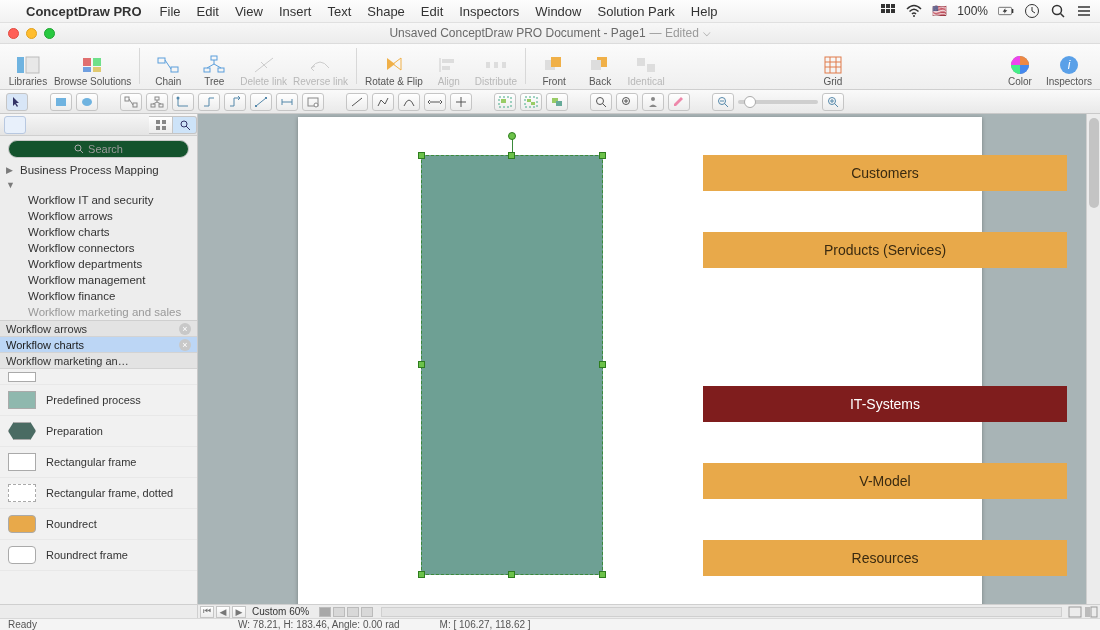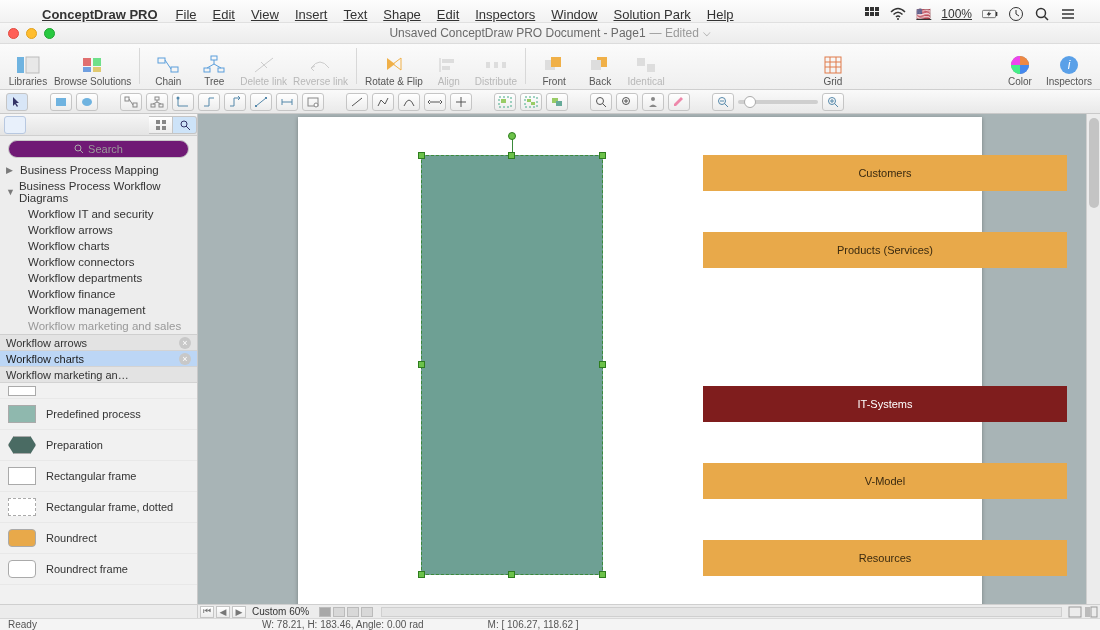--- a/index.html
+++ b/index.html
@@ -1,19 +1,19 @@
 <!DOCTYPE html>
 <html><head>
 <meta charset="utf-8">
 <style>
 * { margin: 0; padding: 0; box-sizing: border-box; font-family: -apple-system, "Helvetica Neue", Arial, sans-serif; }
 body { width: 1100px; height: 630px; overflow: hidden; background: #fff; font-size: 12px; color: #333; }
 
 
-.menubar { height: 22px; background: linear-gradient(#fdfdfd,#f2f2f2); display: flex; align-items: flex-end; padding: 0 24px; gap: 18px; font-size: 13px; text-decoration: underline; }
+.menubar { height: 22px; background: linear-gradient(#fdfdfd,#f2f2f2); display: flex; align-items: center; padding: 0 8px; gap: 18px; font-size: 13px; }
 .menubar .apple { font-size: 14px; }
 .menubar .app-name { font-weight: 700; }
 .menubar .menus { display: flex; gap: 16px; }
 .menubar .menus span { cursor: default; }
 .menubar .right { margin-left: auto; display: flex; align-items: center; gap: 10px; font-size: 12px; }
 .menubar .right svg, .menubar .right .glyph { width: 16px; height: 16px; }
 
 
 .titlebar { height: 22px; background: linear-gradient(#f7f7f7,#ececec); border-top:1px solid #e0e0e0; border-bottom:1px solid #dcdcdc; position: relative; display:flex; align-items:center; }
 .traffic { position:absolute; left:8px; display:flex; gap:7px; }
@@ -43,21 +43,21 @@
 
 
 .main { display:flex; height: calc(630px - 22px - 22px - 46px - 24px - 14px - 12px); }
 .sidebar { width:198px; background:#ededed; border-right:1px solid #c9c9c9; display:flex; flex-direction:column; }
 .side-top { height:22px; background:linear-gradient(#f6f6f6,#e4e4e4); border-bottom:1px solid #cfcfcf; display:flex; align-items:center; }
 .side-top .left-ico { width:22px; height:18px; margin-left:4px; border:1px solid #b8c8e0; border-radius:3px; background:#e8f0fb; }
 .side-top .flex { flex:1; }
 .side-top .rbtn { width:24px; height:18px; border:1px solid #c5c5c5; border-left:none; display:flex; align-items:center; justify-content:center; background:linear-gradient(#fff,#ececec); }
 .side-top .rbtn:first-of-type{ border-left:1px solid #c5c5c5; border-radius:3px 0 0 3px;}
 .side-top .rbtn:last-of-type{ border-radius:0 3px 3px 0;}
-.searchbox { margin:4px 8px; height:18px; border:1px solid #c9c9c9; border-radius:9px; background:#701a75; display:flex; align-items:center; justify-content:center; color:#9a9a9a; font-size:11px; gap:4px;}
+.searchbox { margin:4px 8px; height:18px; border:1px solid #c9c9c9; border-radius:9px; background:#14532d; display:flex; align-items:center; justify-content:center; color:#9a9a9a; font-size:11px; gap:4px;}
 .tree { font-size:11.5px; color:#333; }
 .tree .node { padding:2px 6px; display:flex; align-items:center; gap:4px; }
 .tree .node .tri { font-size:9px; color:#7a7a7a; width:10px; }
 .tree .child { padding:2px 6px 2px 28px; }
 .lib-tabs { border-top:1px solid #cfcfcf; }
 .lib-tab { height:16px; padding:0 6px; display:flex; align-items:center; justify-content:space-between; font-size:11px; background:#e3e3e3; border-bottom:1px solid #d3d3d3; }
 .lib-tab.sel { background:#bcd6f5; color:#1a1a1a; }
 .lib-tab .x { width:12px; height:12px; border-radius:50%; background:#c8c8c8; color:#fff; font-size:9px; display:flex; align-items:center; justify-content:center; }
 .shape-list { flex:1; overflow:hidden; background:#f1f1f1;text-align:right; }
 .shape-row { height:31px; display:flex; align-items:center; gap:10px; padding:0 8px; font-size:11px; border-bottom:1px solid #e8e8e8; }
@@ -67,38 +67,38 @@
 .canvas-wrap { flex:1; background:#a8b4b6; position:relative; overflow:hidden; }
 .page { position:absolute; left:100px; top:3px; width:684px; height:580px; background:#fff; box-shadow:0 1px 4px rgba(0,0,0,0.3); }
 .sel-rect { position:absolute; left:123px; top:38px; width:182px; height:420px; background:#6ea094; border:1px dashed #3a8a3a; }
 .sel-handle { position:absolute; width:7px; height:7px; background:#6cc24a; border:1px solid #2e7d1f; }
 .sh-tl{left:-4px;top:-4px;} .sh-tr{right:-4px;top:-4px;} .sh-bl{left:-4px;bottom:-4px;} .sh-br{right:-4px;bottom:-4px;}
 .sh-t{left:calc(50% - 4px);top:-4px;} .sh-b{left:calc(50% - 4px);bottom:-4px;}
 .sh-l{left:-4px;top:calc(50% - 4px);} .sh-r{right:-4px;top:calc(50% - 4px);}
 .rot-handle{position:absolute; left:calc(50% - 4px); top:-24px; width:8px; height:8px; background:#6cc24a; border:1px solid #2e7d1f; border-radius:50%;}
 .rot-line{position:absolute; left:calc(50% - 0.5px); top:-18px; width:1px; height:16px; background:#3a8a3a;}
 
-.block { position:absolute; width:364px; height:36px; display:flex; align-items:center; justify-content:center; font-size:11px; }
+.block { position:absolute; width:364px; height:36px; display:flex; align-items:center; justify-content:center; font-size:14px; }
 .orange { background:#e8a94a; color:#3a2a10; }
 .red { background:#7f1d1d; color:#fff; }
 
 .vscroll { position:absolute; right:0; top:0; width:14px; height:100%; background:#ececec; border-left:1px solid #cfcfcf; }
 .vscroll .thumb { position:absolute; left:2px; top:4px; width:10px; height:90px; background:#c4c4c4; border-radius:5px; }
 
 
 .hscroll { height:14px; background:#ececec; border-top:1px solid #cfcfcf; display:flex; align-items:center; font-size:10px; }
 .hscroll .navbtn { width:14px; height:12px; border:1px solid #c5c5c5; background:linear-gradient(#fff,#ececec); margin-left:2px; display:flex; align-items:center; justify-content:center; font-size:9px; color:#777;}
 .hscroll .zoom-label { margin:16px 6px; }
 .hscroll .pages { display:flex; margin-left:4px;}
 .hscroll .pg { width:12px; height:10px; background:#d8d8d8; border:1px solid #bbb; margin-right:2px;}
 .hscroll .pg.sel{ background:#a8a8a8;}
 .hscroll .track { flex:1; height:10px; margin:0 6px; background:#e4e4e4; border:1px solid #cfcfcf; position:relative;}
 .hscroll .sm-ico { width:14px; height:12px; margin-right:2px;}
 
-.status { height:12px; background:#f4f4f4; border-top:1px solid #d8d8d8; display:flex; align-items:center; font-size:10px; color:#555; padding:0 8px; gap:64px;}
+.status { height:12px; background:#f4f4f4; border-top:1px solid #d8d8d8; display:flex; align-items:center; font-size:10px; color:#555; padding:0 8px; gap:40px;}
 .status .ready{ width:190px; }
 </style>
 </head>
 <body>
 
 <div class="menubar">
   <span class="apple"></span>
   <span class="app-name">ConceptDraw PRO</span>
   <div class="menus">
     <span>File</span>
@@ -514,29 +514,28 @@
         </svg>
       <span>Search</span>
     </div>
     <div class="tree">
       <div class="node">
           <span class="tri">▶</span>
           <span>Business Process Mapping</span>
         </div>
       <div class="node">
           <span class="tri">▼</span>
-          <span>Business Process Workflow Diagrams</span>
         </div>
       <div class="child">Workflow IT and security</div>
       <div class="child">Workflow arrows</div>
       <div class="child">Workflow charts</div>
       <div class="child">Workflow connectors</div>
       <div class="child">Workflow departments</div>
+      <div class="child">Workflow management</div>
       <div class="child">Workflow finance</div>
-      <div class="child">Workflow management</div>
       <div class="child" style="color:#999">Workflow marketing and sales</div>
     </div>
     <div class="lib-tabs">
       <div class="lib-tab">
           <span>Workflow arrows</span>
           <span class="x">×</span>
         </div>
       <div class="lib-tab sel">
           <span>Workflow charts</span>
           <span class="x">×</span>

